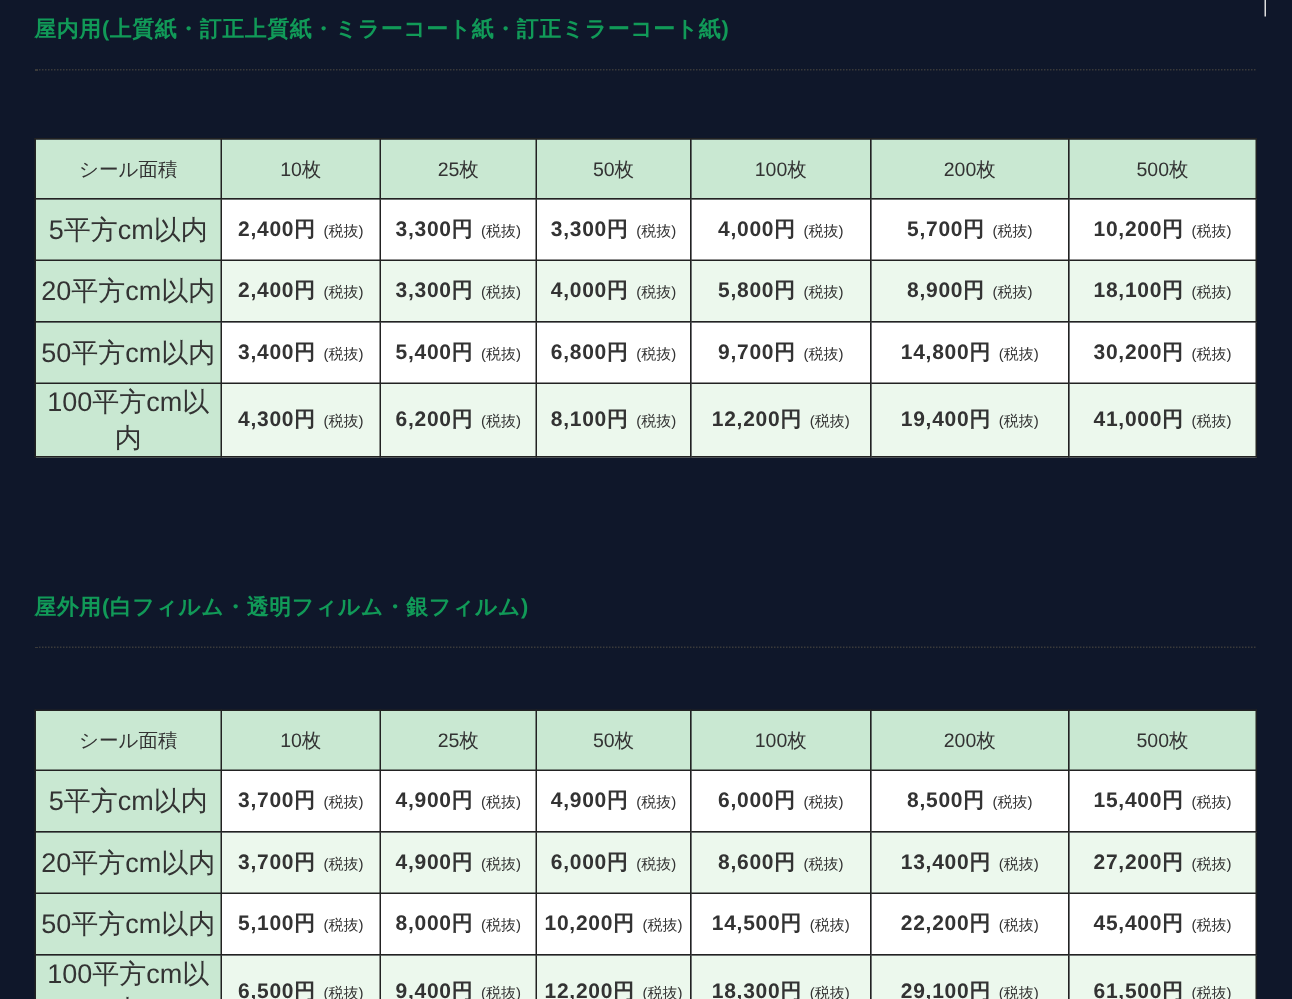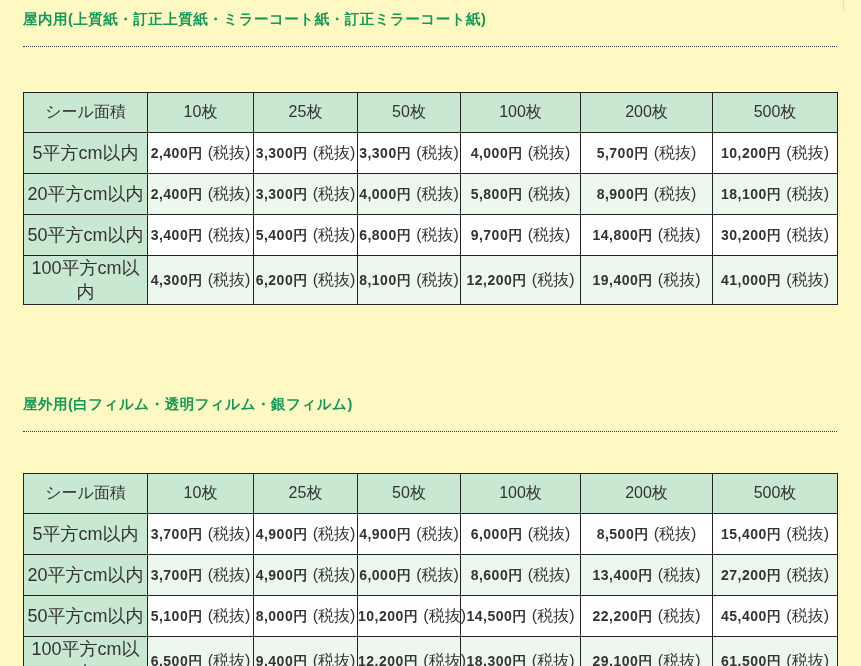--- a/index.html
+++ b/index.html
@@ -5,21 +5,21 @@
   * { box-sizing: border-box; }
   html, body { margin: 0; padding: 0; background: #ffffff; }
   body {
     font-family: "Liberation Sans", "DejaVu Sans", sans-serif;
     color: #333333;
   }
   .page {
     position: relative;
     width: 861px;
     height: 666px;
-    background: #fef9c3;
+    background: #0f172a;
     overflow: hidden;
   }
   .content { padding: 0 24px 0 23px; }
 
   .section-heading {
     margin: 0;
     padding-top: 10px;
     font-size: 14.5px;
     font-weight: bold;
     color: #119a58;
@@ -45,39 +45,39 @@
   .price-table th, .price-table td {
     border: 1px solid #222222;
     text-align: center;
     vertical-align: middle;
     padding: 0;
     color: #333333;
   }
   .price-table thead th {
     background: #c9e8d2;
     height: 40px;
-    font-size: 16px;
+    font-size: 13px;
     font-weight: normal;
   }
   .price-table tbody th {
     background: #c9e8d2;
     height: 41px;
     font-size: 18px;
     font-weight: normal;
   }
   .price-table tbody td {
     background: #ffffff;
     font-size: 14px;
     white-space: nowrap;
   }
   .price-table tbody tr.alt td { background: #ecf8ed; }
 
   .price { letter-spacing: 0.5px; font-weight: bold; }
   .tax {
-    font-size: 16px;
+    font-size: 10px;
     margin-left: 5px;
     color: #333333;
   }
 
   
   .corner-fragment {
     position: absolute;
     top: 0;
     right: 17px;
     width: 1px;

